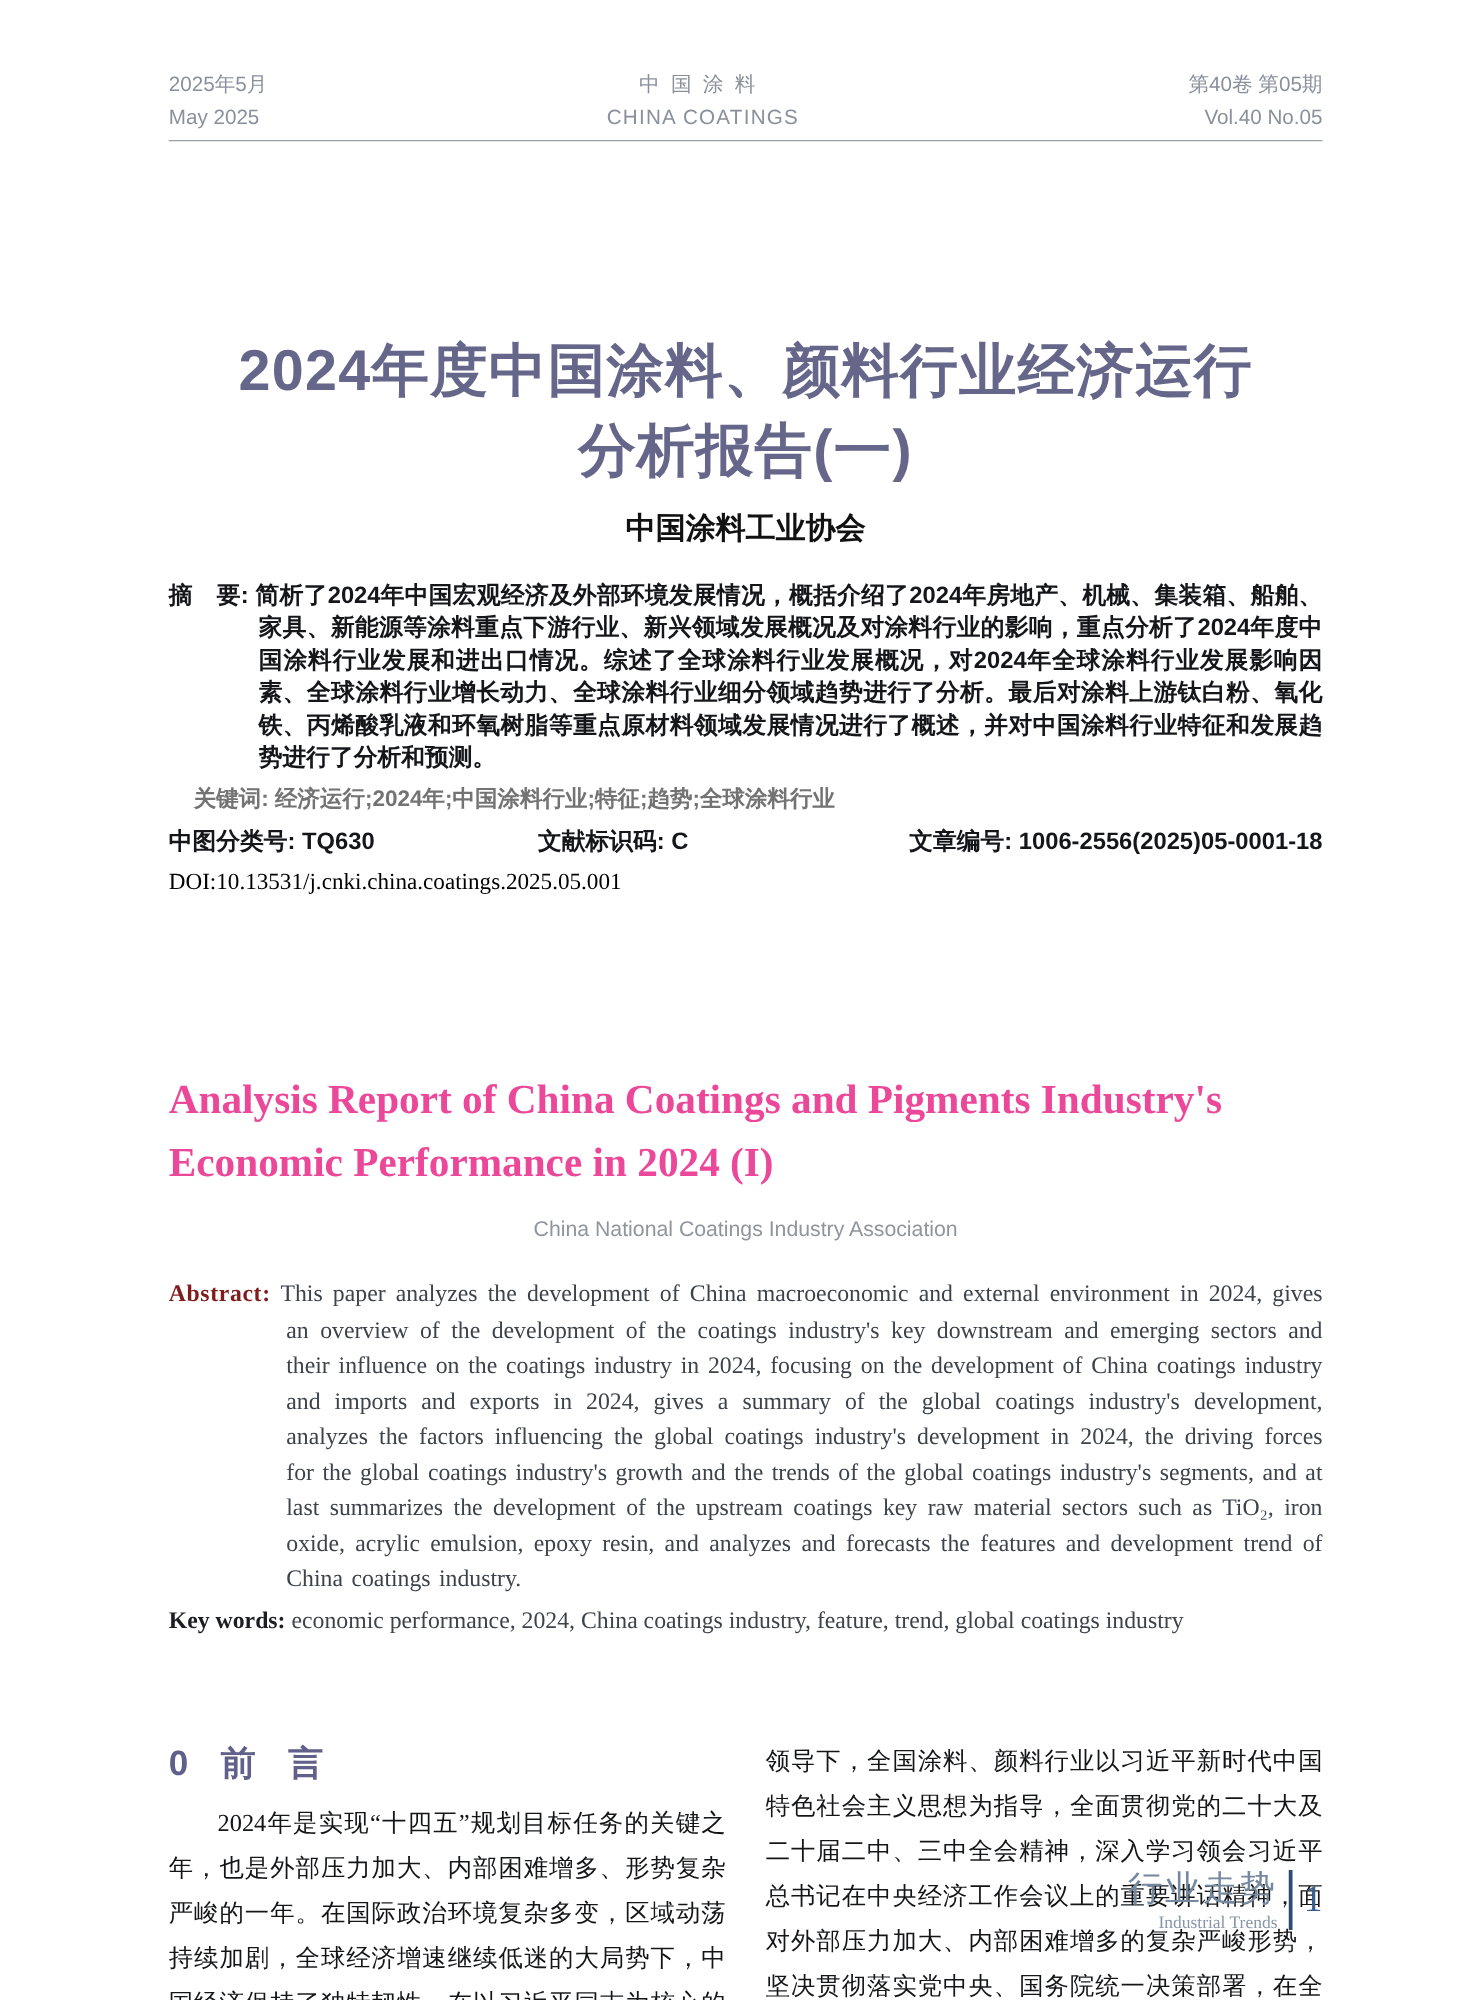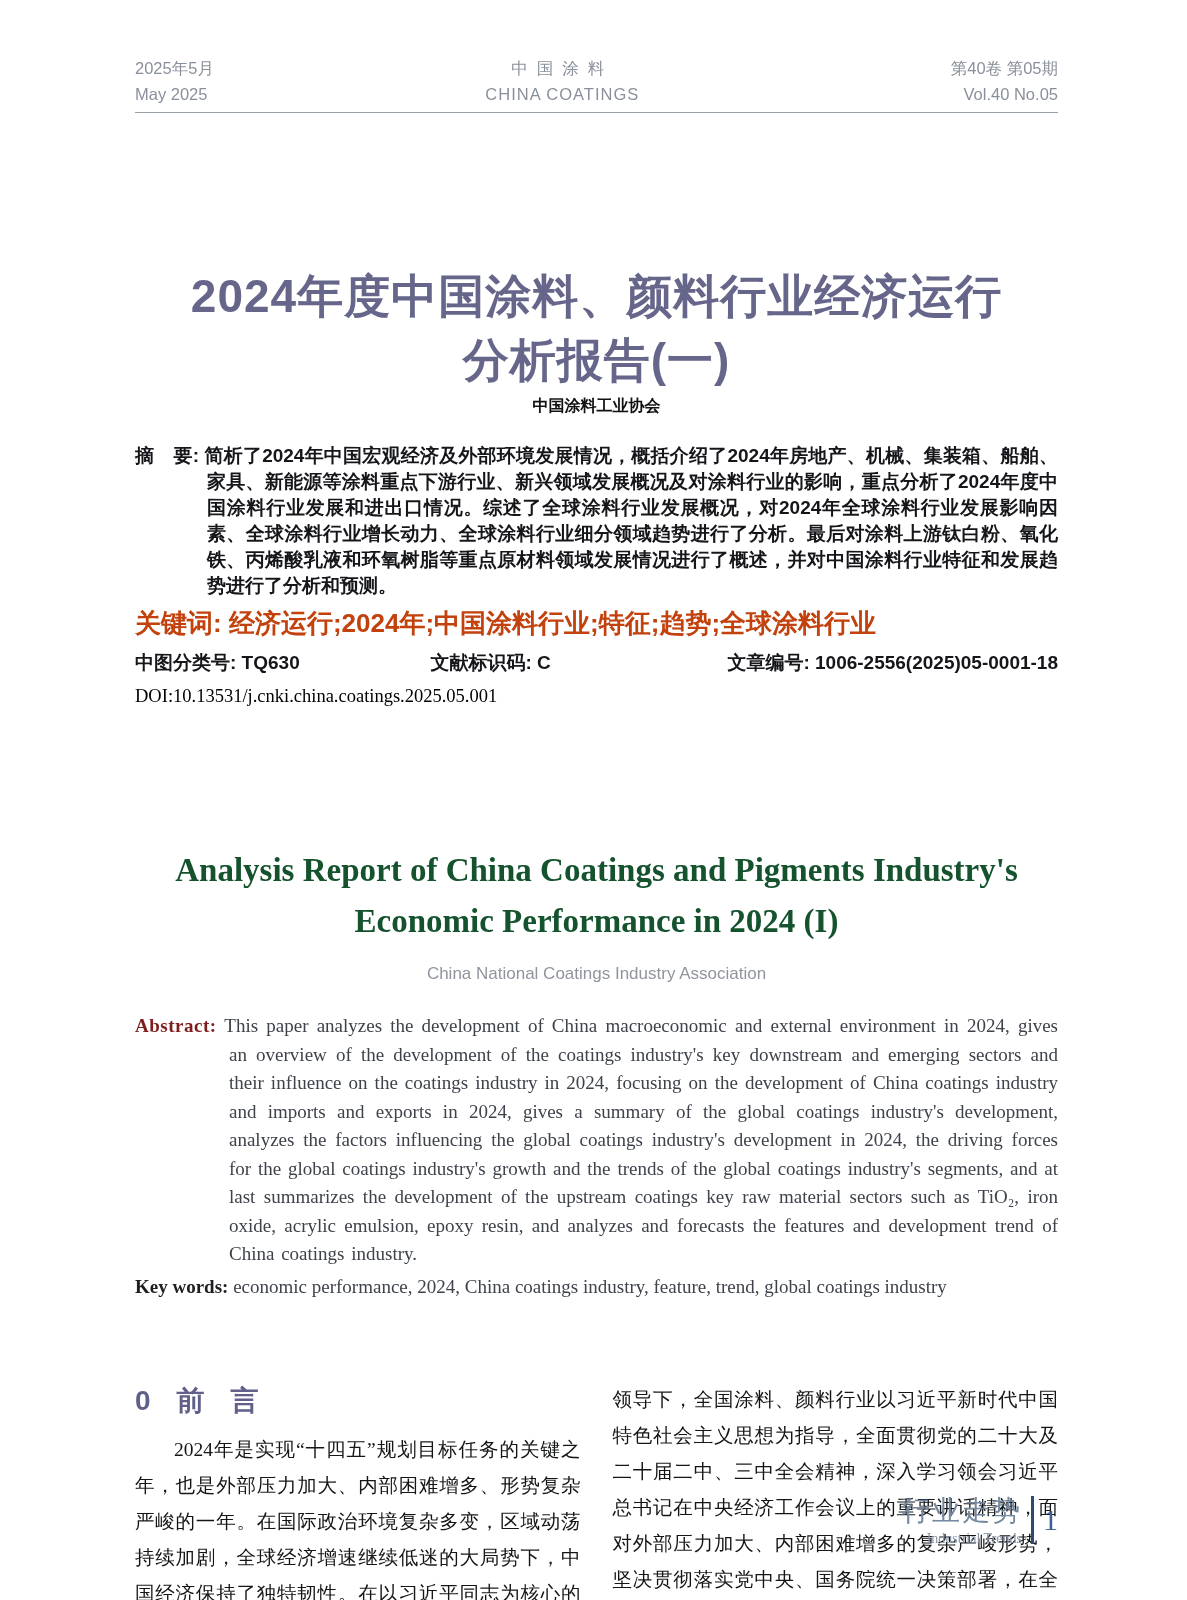--- a/index.html
+++ b/index.html
@@ -20,44 +20,44 @@
   .jheader .c-center { text-align:center; }
   .jheader .c-right { text-align:right;margin-left:40px; }
   .jname-cn { letter-spacing:9px; }
   .jname-en { letter-spacing:1px; }
 
   
   .title-cn {
     margin-top:152px; text-align:center; color:#66668a; font-weight:bold;
     font-size:46px; line-height:1.38; letter-spacing:1px;
   }
-  .author-cn { margin-top:4px; text-align:center; font-weight:bold; font-size:16px; color:#111; }
+  .author-cn { margin-top:14px; text-align:center; font-weight:bold; font-size:24px; color:#111; }
 
   
   .abs-cn {
     margin-top:26px; font-size:19px; line-height:26px; font-weight:600;
     color:#15161a; text-align:justify; padding-left:72px; text-indent:-72px;
   }
   .abs-cn .lab { font-weight:bold; }
-  .kw-cn { margin-top:7px; font-size:26px; font-weight:600; color:#c2410c; }
+  .kw-cn { margin-top:7px; font-size:18px; font-weight:600; color:#737373;margin-left:20px; }
   .kw-cn .lab { font-weight:bold; }
   .meta-row {
     margin-top:9px; display:flex; justify-content:space-between;
     font-size:19px; font-weight:600; color:#15161a;
   }
   .meta-row .pair { white-space:nowrap; }
   .meta-row .m-mid { margin-right:46px; }
   .doi {
     margin-top:10px; font-family:"Liberation Serif", serif; font-weight:normal;
     font-size:18.5px; color:#000;
   }
 
   
   .title-en {
-    margin-top:138px; text-align:center; color:#14532d; font-weight:bold;
+    margin-top:138px; text-align:left; color:#ec4899; font-weight:bold;
     font-family:"Liberation Serif", serif; font-size:33px; line-height:1.55;
   }
   .author-en { margin-top:17px; text-align:center; color:#90959d; font-size:17px; }
 
   
   .abs-en {
     margin-top:28px; font-family:"Liberation Serif", serif; font-size:19px;
     line-height:28.5px; color:#3e434b; text-align:justify;
     padding-left:94px; text-indent:-94px; word-spacing:2px;
   }

